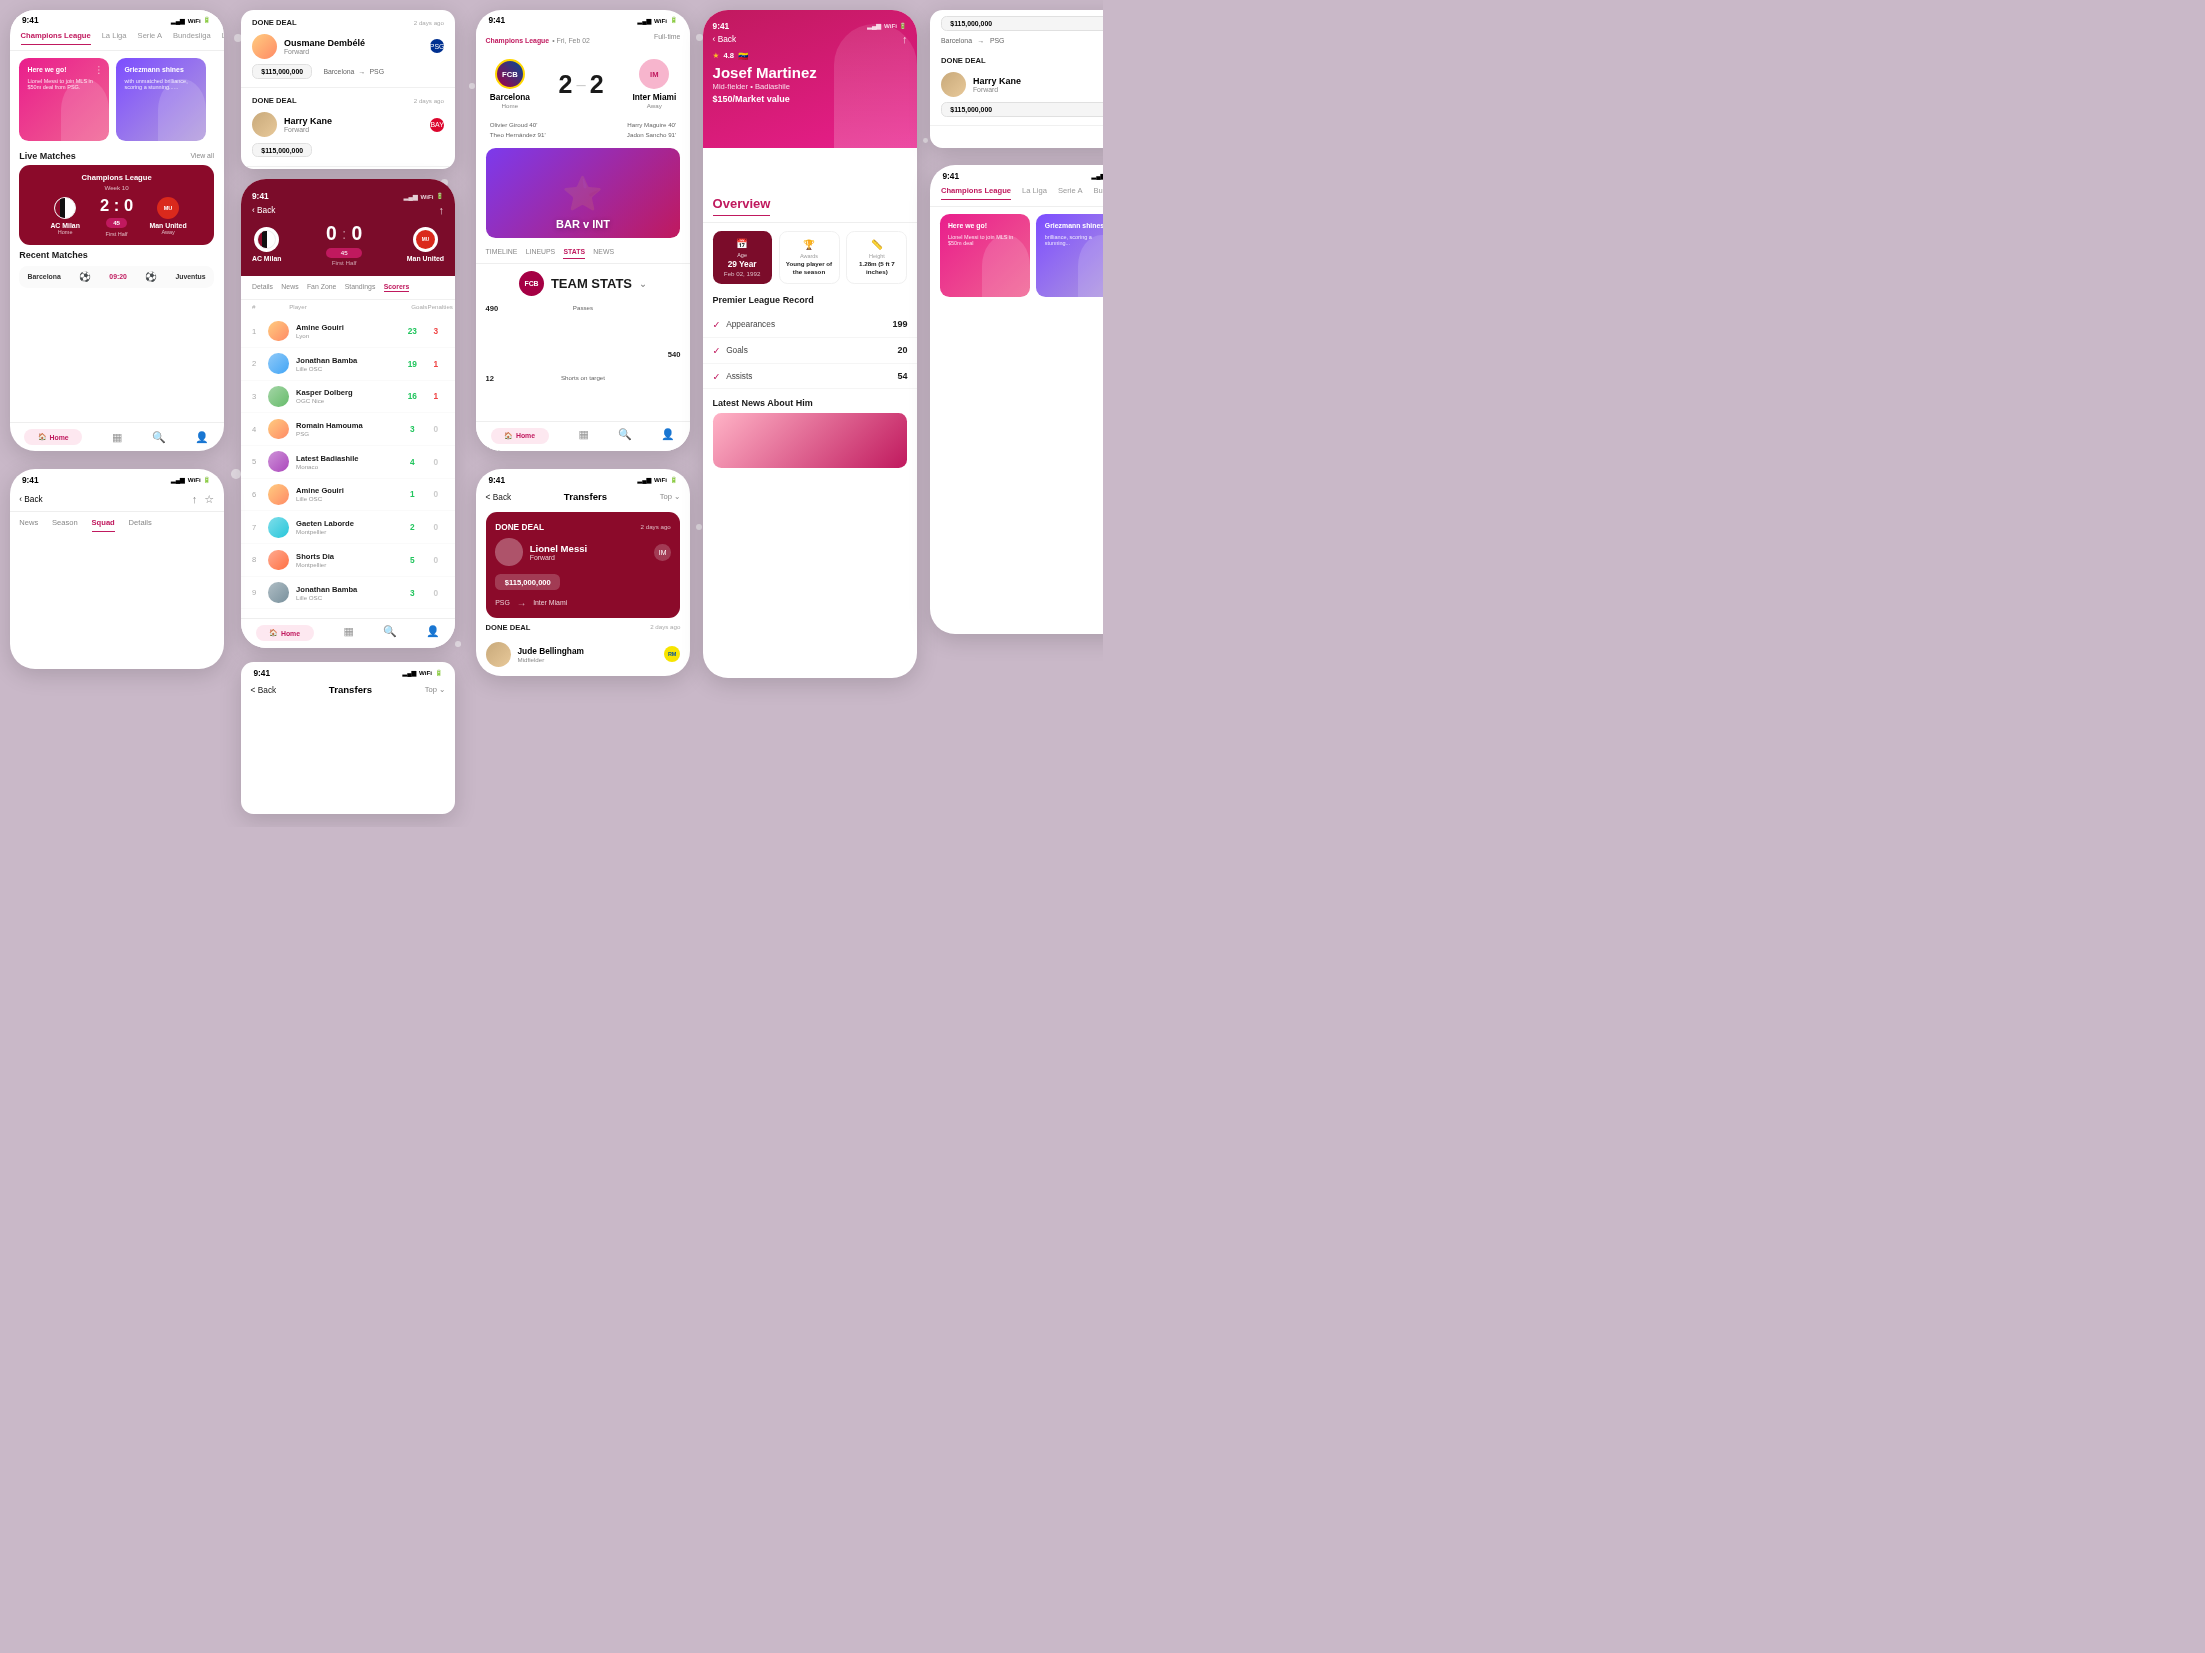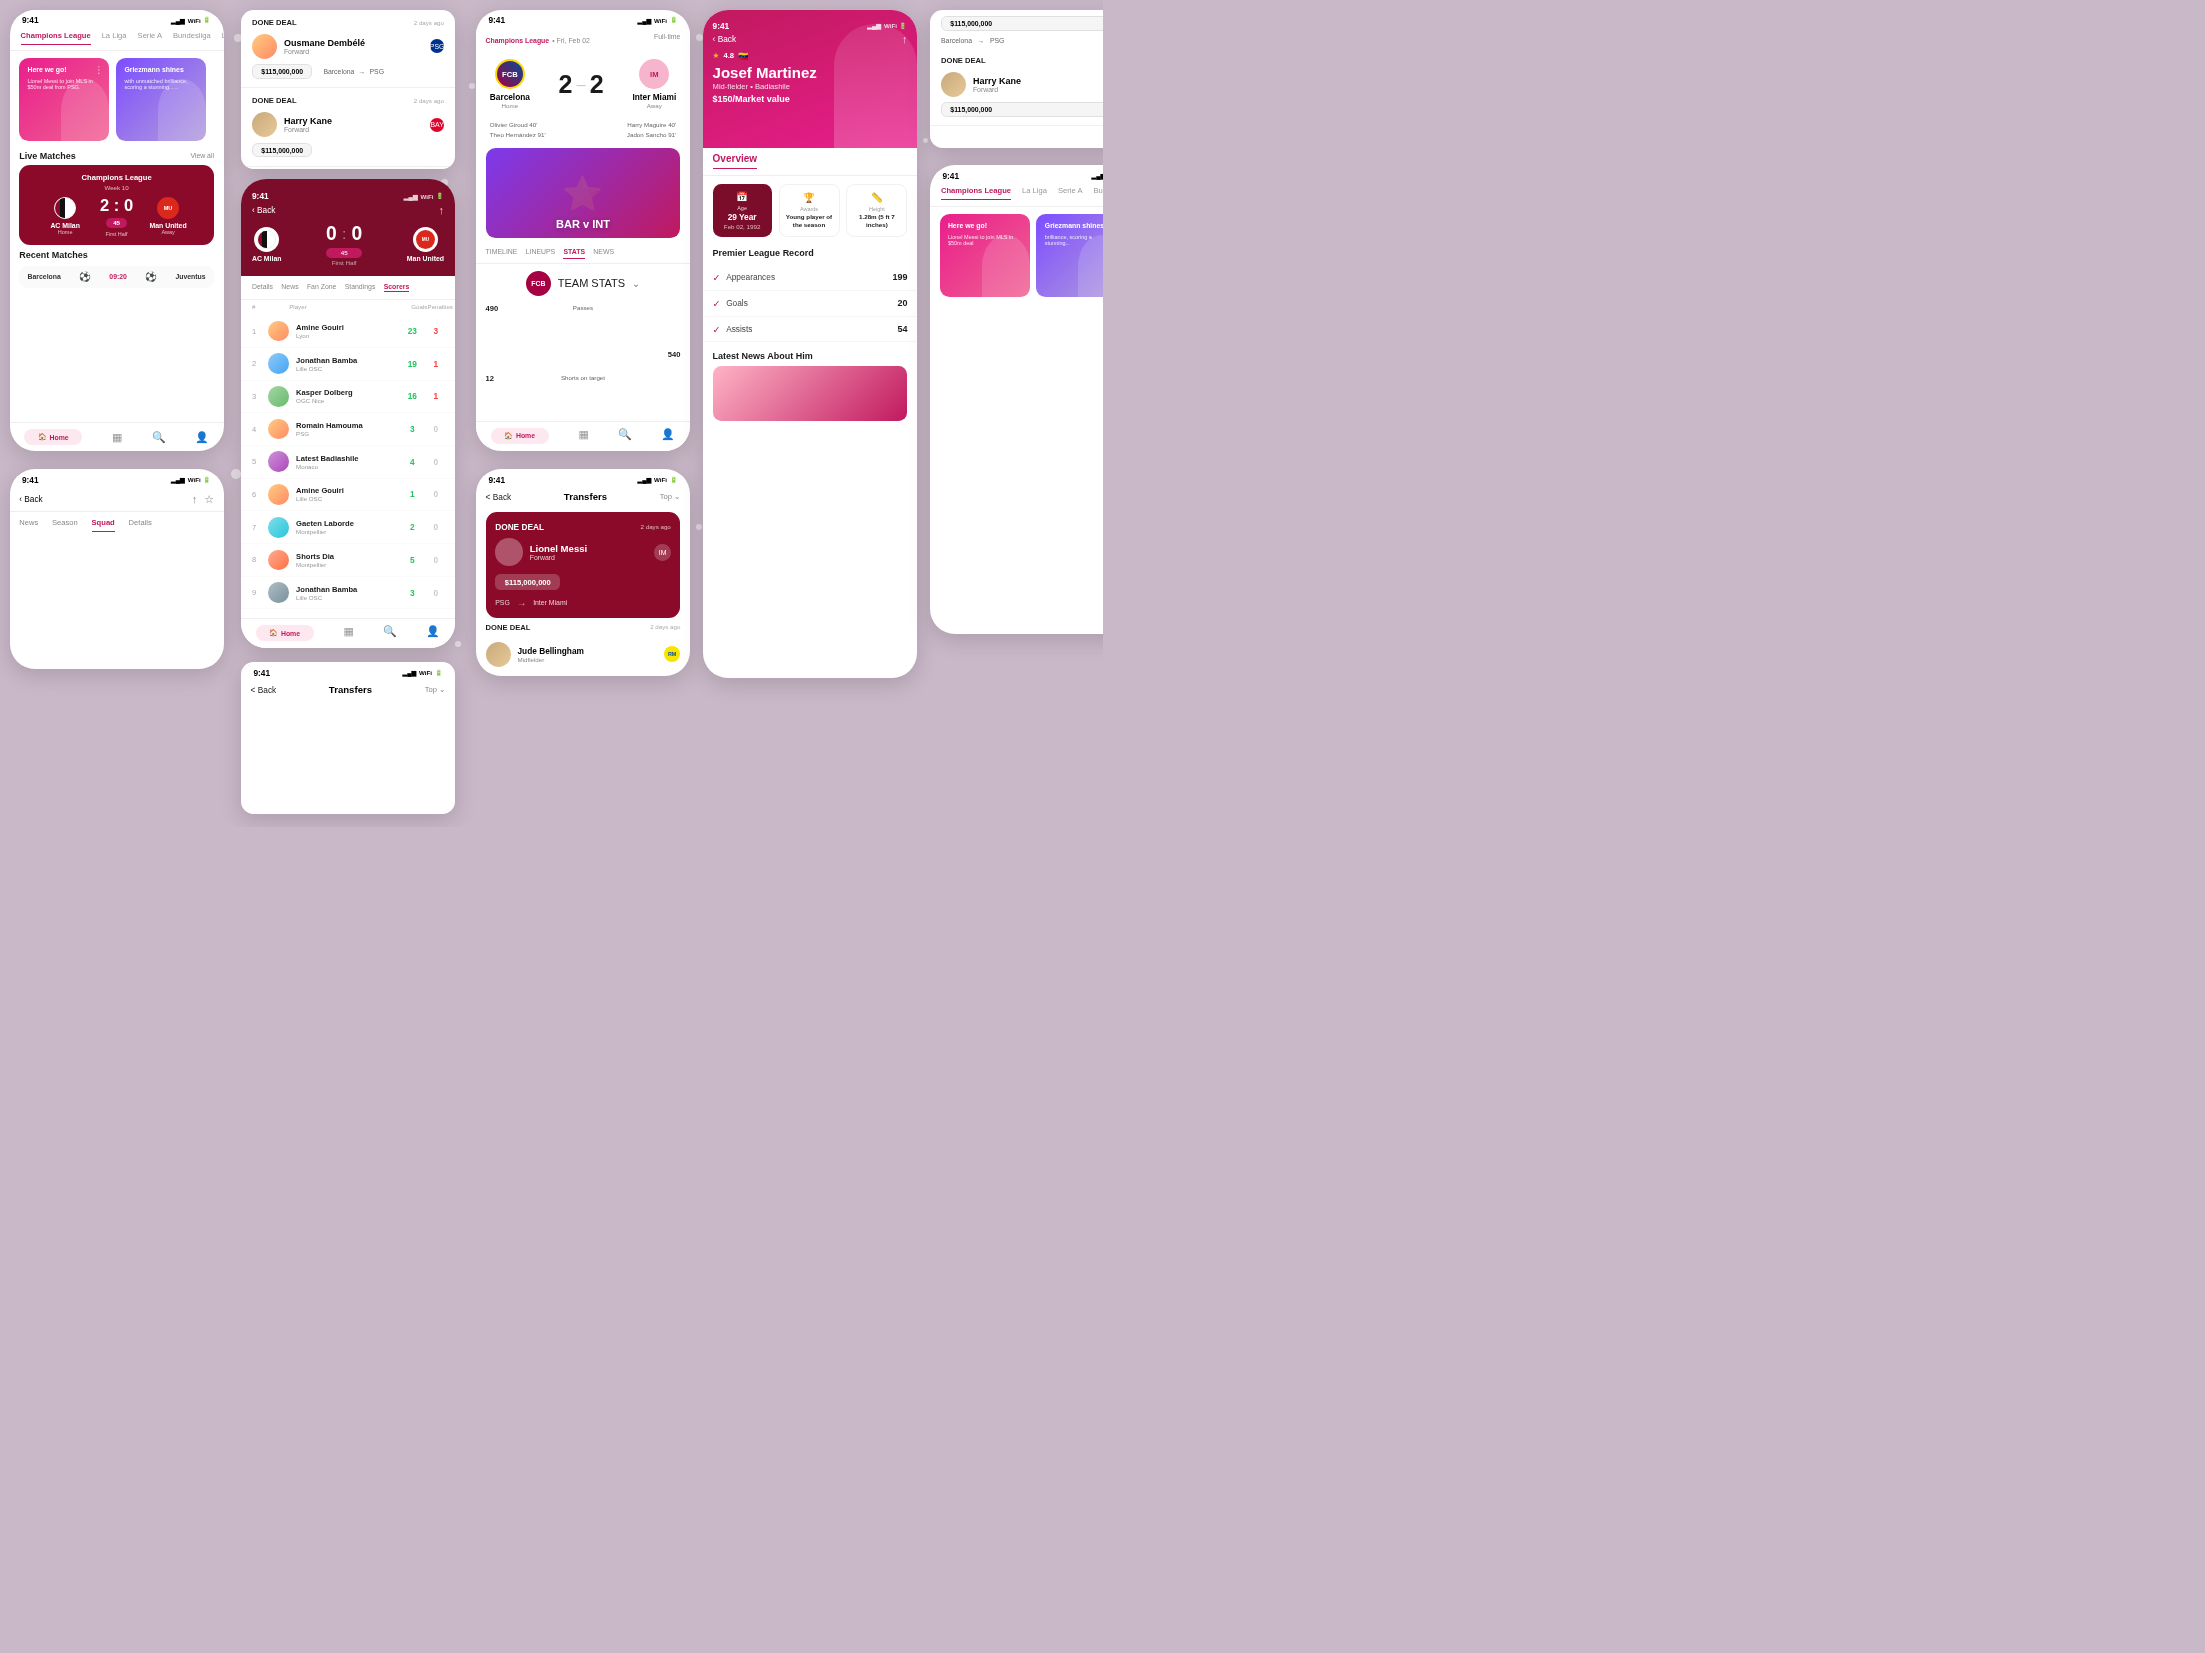--- a/index.html
+++ b/index.html
@@ -431,21 +431,21 @@
     .match-tab.active { color: #c0195e; font-weight: 700; border-bottom: 1.4px solid #c0195e; }
 
     .team-stats-section { padding: 6.9px 9.6px; }
     .ts-header {
       display: flex;
       justify-content: center;
       align-items: center;
       gap: 6.9px;
       margin-bottom: 8.3px;
     }
-    .ts-title { font-size: 11px; font-weight: 400; color: #1a1a1a; }
+    .ts-title { font-size: 13px; font-weight: 700; color: #1a1a1a; }
     .ts-toggle { font-size: 9.6px; color: #888; }
     .stat-row {
       margin-bottom: 8.3px;
     }
     .stat-labels {
       display: flex;
       justify-content: space-between;
       margin-bottom: 2.8px;
     }
     .stat-val-left { font-size: 7.6px; font-weight: 700; color: #1a1a1a; }
@@ -633,21 +633,21 @@
       background: linear-gradient(180deg, rgba(255,255,255,0.1), rgba(255,255,255,0.2));
       border-radius: 41px 41px 0 0;
     }
 
     .pp-tabs {
       display: flex;
       gap: 11px;
       padding: 5.5px 9.6px;
       border-bottom: 0.7px solid #eee;
     }
-    .pp-tab { font-size: 10px; color: #888; cursor: pointer; padding-bottom: 4.1px; }
+    .pp-tab { font-size: 13px; color: #888; cursor: pointer; padding-bottom: 4.1px; margin-top: 43px; }
     .pp-tab.active {
       color: #c0195e;
       font-weight: 700;
       border-bottom: 1.4px solid #c0195e;
     }
 
     .pp-stats-row {
       display: flex;
       gap: 6.9px;
       padding: 8.3px 9.6px;

